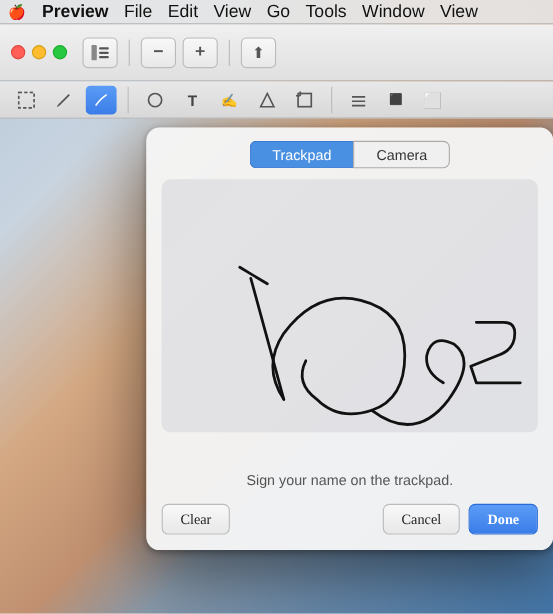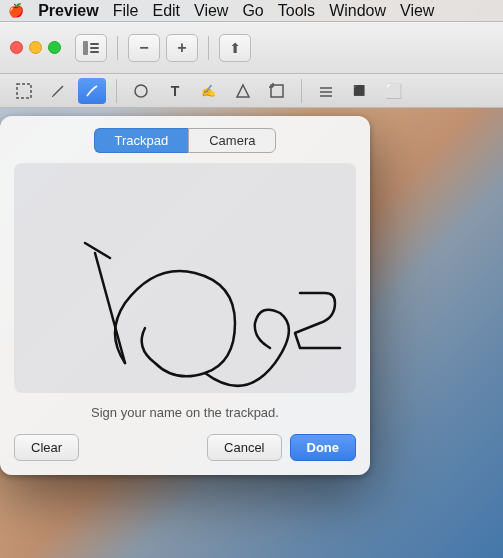--- a/index.html
+++ b/index.html
@@ -142,21 +142,21 @@
     }
 
     
     .modal-area {
       position: relative;
       z-index: 50;
       width: 100%;
       height: calc(558px - 22px - 52px - 34px);
       display: flex;
       align-items: flex-start;
-      justify-content: flex-start;
+      justify-content: flex-end;
       padding-top: 8px;
     }
 
     
     .dialog {
       width: 370px;
       background: rgba(245,245,245,0.96);
       border-radius: 12px;
       box-shadow: 0 20px 60px rgba(0,0,0,0.5), 0 2px 6px rgba(0,0,0,0.3);
       overflow: hidden;
@@ -210,39 +210,40 @@
       width: 100%;
       height: 100%;
     }
 
     
     .instruction-text {
       text-align: center;
       font-size: 13px;
       color: #555;
       padding: 12px 0 14px;
+      margin-top: 24px;
     }
 
     
     .dialog-buttons {
       display: flex;
       justify-content: space-between;
       align-items: center;
       padding: 0 14px 14px;
     }
 
     .dialog-btn {
       padding: 5px 16px;
       border-radius: 6px;
       font-size: 13px;
       cursor: pointer;
       border: 1px solid #bbb;
       background: linear-gradient(to bottom, #f8f8f8, #e8e8e8);
       color: #222;
-      font-family: Liberation Sans, sans-serif;
+      font-family: Liberation Serif, serif;
     }
 
     .dialog-btn.primary {
       background: linear-gradient(to bottom, #5b9cf6, #3a7de8);
       border-color: #2a6dd8;
       color: white;
       font-weight: 600;
     }
 
     .btn-right-group {

